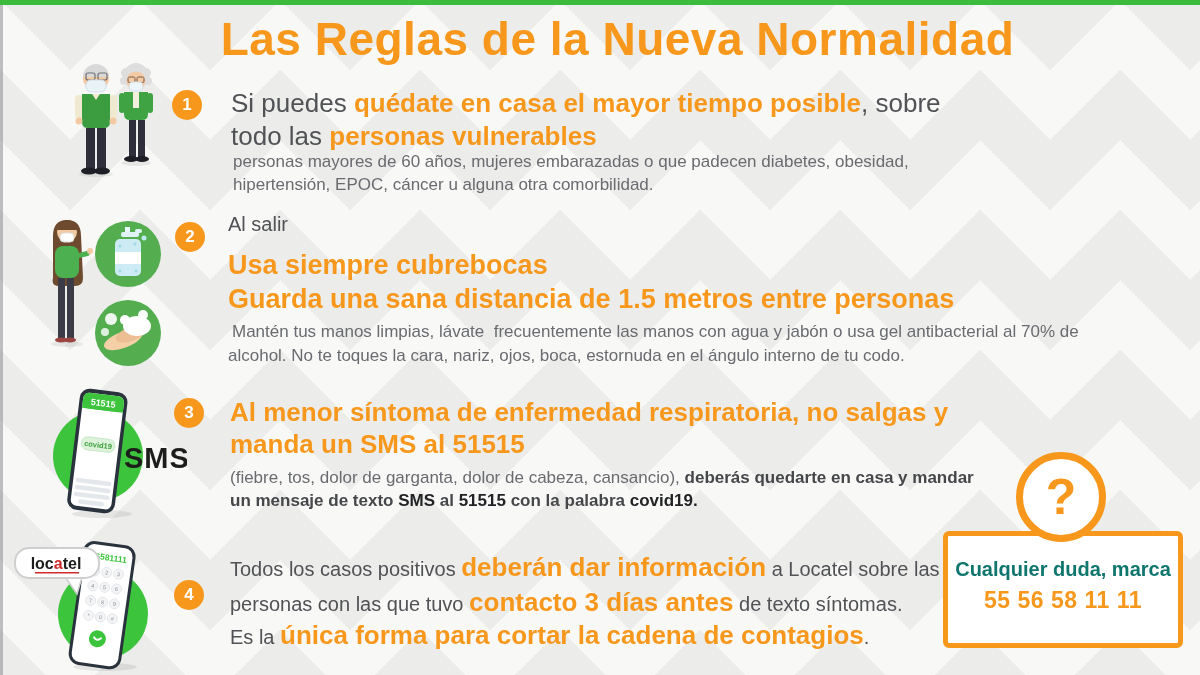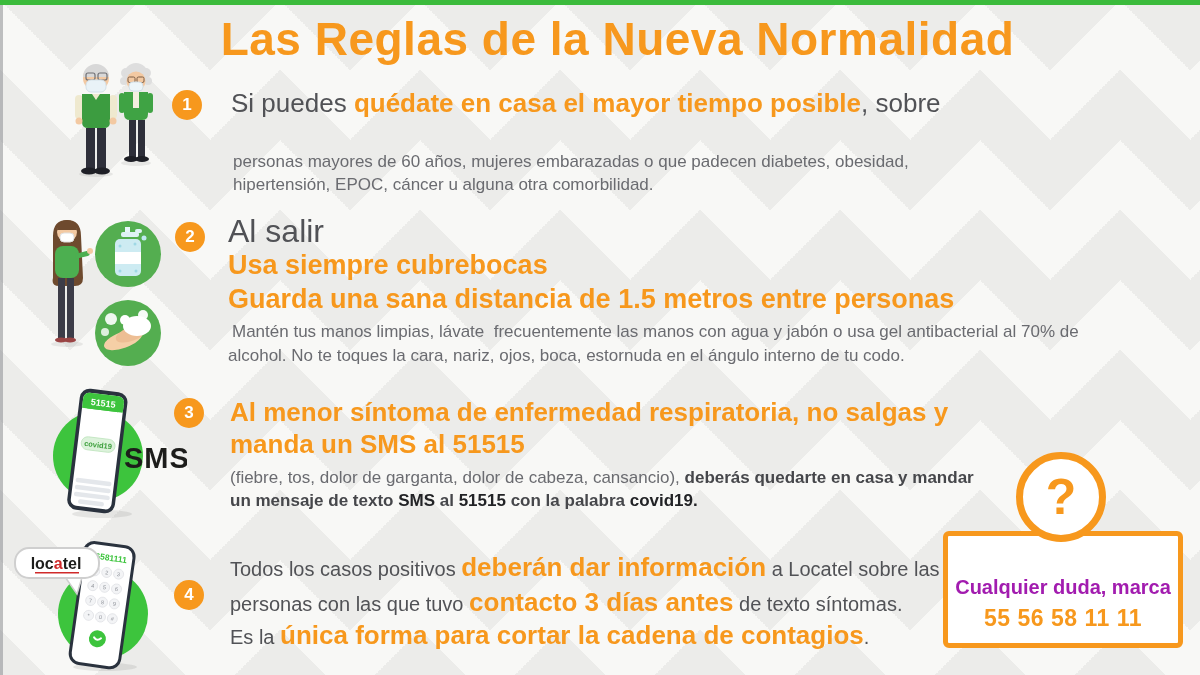--- a/index.html
+++ b/index.html
@@ -29,31 +29,31 @@
   }
   .b1{left:172px;top:90px;} .b2{left:175px;top:222px;} .b3{left:174px;top:398px;} .b4{left:174px;top:580px;}
 
   .main-line{position:absolute;font-size:26px;color:#515256;white-space:pre;}
   .hl{color:#F7981D;font-weight:bold;}
   .heading{position:absolute;font-size:27px;font-weight:bold;color:#F7981D;white-space:pre;}
   .underlined{text-decoration-thickness:2.5px;text-underline-offset:5px;}
   .det{position:absolute;font-size:17px;color:#6A6B70;white-space:pre;line-height:23px;}
   .det-b{font-weight:bold;color:#46474B;}
   .det-s{font-weight:bold;color:#222326;}
-  .intro{position:absolute;font-size:32px;color:#515256;white-space:pre;}
+  .intro{position:absolute;font-size:20px;color:#515256;white-space:pre;}
 
   .mix-line{position:absolute;white-space:pre;}
   .mix-g{font-size:20px;color:#515256;}
   .mix-o{font-size:26px;font-weight:bold;color:#F7981D;}
 
   .help-box{
     position:absolute;left:943px;top:531px;width:240px;height:117px;box-sizing:border-box;
     background:#fff;border:5px solid #F7981D;border-radius:6px;text-align:center;padding-top:21px;z-index:1;
   }
-  .hb-line{font-size:20px;font-weight:bold;color:#a21caf;line-height:25px;margin-top:18px;}
+  .hb-line{font-size:20px;font-weight:bold;color:#0f766e;line-height:25px;}
   .hb-phone{font-size:23px;font-weight:bold;color:#F7981D;margin-top:5px;letter-spacing:.5px;}
   .q-circle{
     position:absolute;left:1016px;top:452px;width:90px;height:90px;box-sizing:border-box;z-index:2;
     background:#fff;border:7px solid #F7981D;border-radius:50%;
     display:flex;align-items:center;justify-content:center;
     font-size:50px;font-weight:bold;color:#F7981D;
   }
 
   .ill{position:absolute;}
   .ill-1{left:58px;top:60px;width:105px;height:122px;}
@@ -105,20 +105,21 @@
       <path d="M66 32 H90 V54 Q90 60 84 60 H72 Q66 60 66 54 Z" fill="#3FA344"></path>
       <rect x="75" y="32" width="6" height="16" fill="#F3EFDF"></rect>
       <rect x="71" y="60" width="7" height="38" fill="#2E2F3A"></rect>
       <rect x="80" y="60" width="7" height="38" fill="#2E2F3A"></rect>
       <ellipse cx="73" cy="99" rx="7" ry="3" fill="#1E1F26"></ellipse>
       <ellipse cx="84" cy="99" rx="7" ry="3" fill="#1E1F26"></ellipse>
     </g>
   </svg>
   <div class="badge b1">1</div>
   <div class="main-line" style="left:231px;top:88px;"><span class="g">Si puedes </span><span class="hl">quédate en casa el mayor tiempo posible</span><span class="g">, sobre</span></div>
+  <div class="main-line" style="left:231px;top:121px;"><span class="g">todo las </span><span class="hl">personas vulnerables</span></div>
   <div class="det" style="left:233px;top:150px;">personas mayores de 60 años, mujeres embarazadas o que padecen diabetes, obesidad,</div>
   <div class="det" style="left:233px;top:173px;">hipertensión, EPOC, cáncer u alguna otra comorbilidad.</div>
 
   <svg class="ill ill-2" viewBox="0 0 120 158">
     <g>
       <ellipse cx="22" cy="128" rx="16" ry="3" fill="rgba(0,0,0,0.07)"></ellipse>
       <path d="M8 20 Q8 4 22 4 Q36 4 36 20 L38 62 Q38 70 30 70 L14 70 Q6 70 8 62 Z" fill="#6E4A2E"></path>
       <circle cx="22" cy="16" r="10" fill="#F3C9A2"></circle>
       <path d="M12 14 A10 10 0 0 1 32 14 Z" fill="#6E4A2E"></path>
       <rect x="15" y="17" width="14" height="9" rx="4" fill="#FFFFFF" stroke="#E0E0E0" stroke-width="1"></rect>

